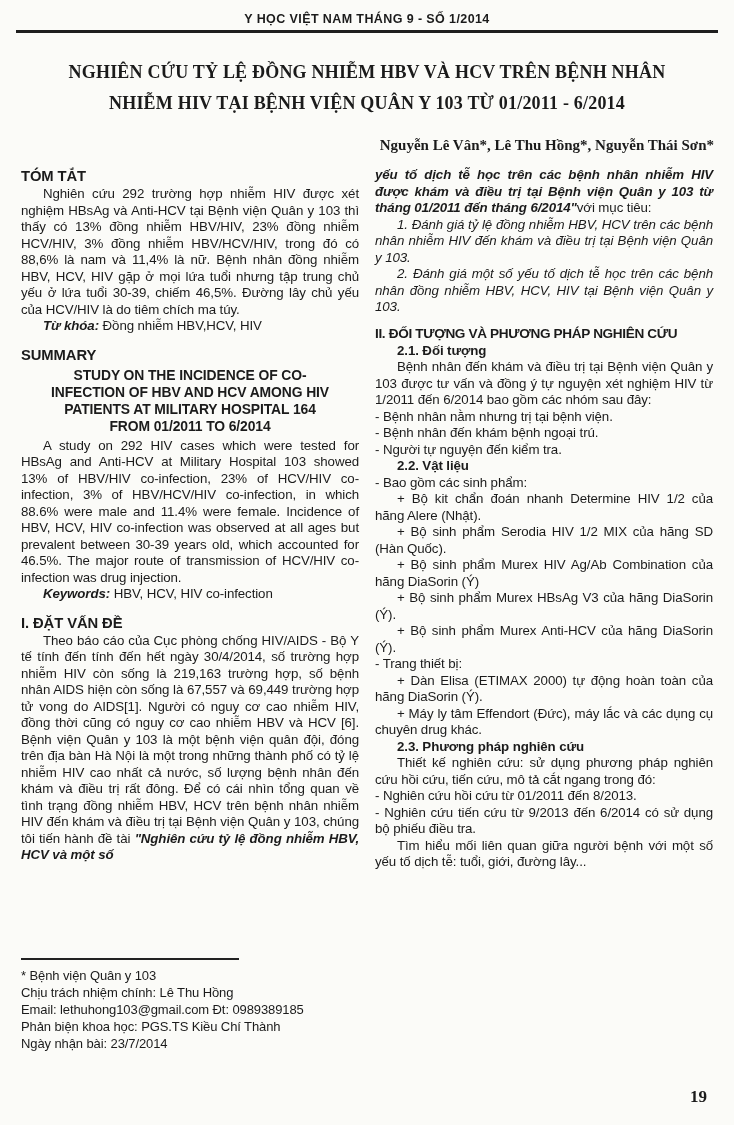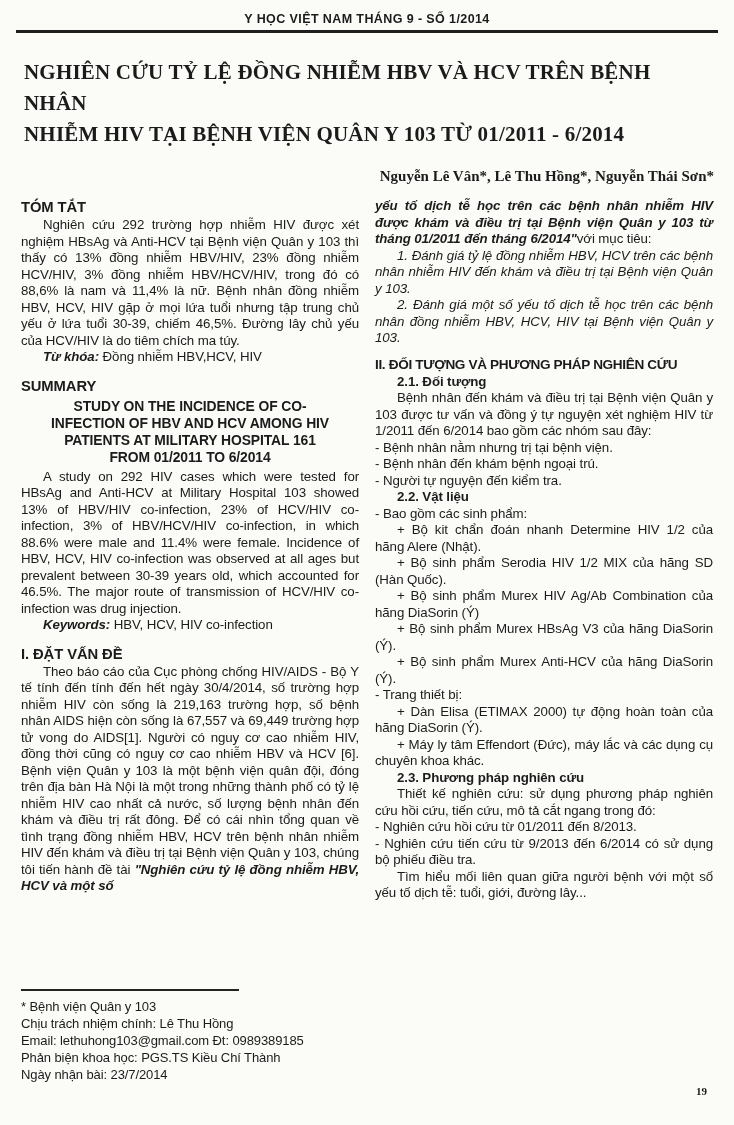--- a/index.html
+++ b/index.html
@@ -18,23 +18,24 @@
     font-weight:bold;
     font-size:12.5px;
     letter-spacing:.4px;
   }
   .header-rule {
     margin:4px 16px 0 16px;
     border-bottom:3px solid #1e1e1e;
   }
   .article-title {
     margin:24px 24px 0 24px;
+    text-align:center;
     font-family:"Liberation Serif", serif;
     font-weight:bold;
-    font-size:21px;
+    font-size:18px;
     line-height:31px;
     letter-spacing:.2px;
   }
   .authors {
     margin:18px 20px 0 0;
     text-align:right;
     font-family:"Liberation Serif", serif;
     font-weight:bold;
     font-size:15px;
   }
@@ -83,24 +84,24 @@
   }
   .footnote-block p {
     text-align:left;
     font-size:13px;
     line-height:17px;
     letter-spacing:-.1px;
   }
   .page-number {
     position:absolute;
     right:27px;
-    bottom:28px;
+    bottom:18px;
     font-family:"Liberation Serif", serif;
     font-weight:bold;
-    font-size:11px;
+    font-size:17px;
   }
 </style>
 </head>
 <body>
 
 <div class="journal-header">Y HỌC VIỆT NAM THÁNG 9 - SỐ 1/2014</div>
 <div class="header-rule"></div>
 
 <h1 class="article-title">
   <span>NGHIÊN CỨU TỶ LỆ ĐỒNG NHIỄM HBV VÀ HCV TRÊN BỆNH NHÂN</span><br>
@@ -113,21 +114,21 @@
 
   <section class="col">
     <p class="h-main">TÓM TẮT</p>
     <p class="indent">Nghiên cứu 292 trường hợp nhiễm HIV được xét nghiệm HBsAg và Anti-HCV tại Bệnh viện Quân y 103 thì thấy có 13% đồng nhiễm HBV/HIV, 23% đồng nhiễm HCV/HIV, 3% đồng nhiễm HBV/HCV/HIV, trong đó có 88,6% là nam và 11,4% là nữ. Bệnh nhân đồng nhiễm HBV, HCV, HIV gặp ở mọi lứa tuổi nhưng tập trung chủ yếu ở lứa tuổi 30-39, chiếm 46,5%. Đường lây chủ yếu của HCV/HIV là do tiêm chích ma túy.</p>
     <p class="kw-line"><span class="bi">Từ khóa:</span><span> Đồng nhiễm HBV,HCV, HIV</span></p>
 
     <p class="h-main sp">SUMMARY</p>
     <div class="center-bold">
       <div>STUDY ON THE INCIDENCE OF CO-</div>
       <div>INFECTION OF HBV AND HCV AMONG HIV</div>
-      <div>PATIENTS AT MILITARY HOSPITAL 161</div>
+      <div>PATIENTS AT MILITARY HOSPITAL 164</div>
       <div>FROM 01/2011 TO 6/2014</div>
     </div>
     <p class="indent">A study on 292 HIV cases which were tested for HBsAg and Anti-HCV at Military Hospital 103 showed 13% of HBV/HIV co-infection, 23% of HCV/HIV co-infection, 3% of HBV/HCV/HIV co-infection, in which 88.6% were male and 11.4% were female. Incidence of HBV, HCV, HIV co-infection was observed at all ages but prevalent between 30-39 years old, which accounted for 46.5%. The major route of transmission of HCV/HIV co-infection was drug injection.</p>
     <p class="kw-line"><span class="bi">Keywords:</span><span> HBV, HCV, HIV co-infection</span></p>
 
     <p class="h-main sp">I. ĐẶT VẤN ĐỀ</p>
     <p class="indent"><span>Theo báo cáo của Cục phòng chống HIV/AIDS - Bộ Y tế tính đến tính đến hết ngày 30/4/2014, số trường hợp nhiễm HIV còn sống là 219,163 trường hợp, số bệnh nhân AIDS hiện còn sống là 67,557 và 69,449 trường hợp tử vong do AIDS[1]. Người có nguy cơ cao nhiễm HIV, đồng thời cũng có nguy cơ cao nhiễm HBV và HCV [6]. Bệnh viện Quân y 103 là một bệnh viện quân đội, đóng trên địa bàn Hà Nội là một trong những thành phố có tỷ lệ nhiễm HIV cao nhất cả nước, số lượng bệnh nhân đến khám và điều trị rất đông. Để có cái nhìn tổng quan về tình trạng đồng nhiễm HBV, HCV trên bệnh nhân nhiễm HIV đến khám và điều trị tại Bệnh viện Quân y 103, chúng tôi tiến hành đề tài </span><span class="bi">"Nghiên cứu tỷ lệ đồng nhiễm HBV, HCV và một số</span></p>
 
     <div class="footnote-block">
       <div class="footnote-sep"></div>
@@ -153,21 +154,21 @@
 
     <p class="h-sub">2.2. Vật liệu</p>
     <p>- Bao gồm các sinh phẩm:</p>
     <p class="indent">+ Bộ kit chẩn đoán nhanh Determine HIV 1/2 của hãng Alere (Nhật).</p>
     <p class="indent">+ Bộ sinh phẩm Serodia HIV 1/2 MIX của hãng SD (Hàn Quốc).</p>
     <p class="indent">+ Bộ sinh phẩm Murex HIV Ag/Ab Combination của hãng DiaSorin (Ý)</p>
     <p class="indent">+ Bộ sinh phẩm Murex HBsAg V3 của hãng DiaSorin (Ý).</p>
     <p class="indent">+ Bộ sinh phẩm Murex Anti-HCV của hãng DiaSorin (Ý).</p>
     <p>- Trang thiết bị:</p>
     <p class="indent">+ Dàn Elisa (ETIMAX 2000) tự động hoàn toàn của hãng DiaSorin (Ý).</p>
-    <p class="indent">+ Máy ly tâm Effendort (Đức), máy lắc và các dụng cụ chuyên khoa khác.</p>
+    <p class="indent">+ Máy ly tâm Effendort (Đức), máy lắc và các dụng cụ chuyên drug khác.</p>
 
     <p class="h-sub">2.3. Phương pháp nghiên cứu</p>
     <p class="indent">Thiết kế nghiên cứu: sử dụng phương pháp nghiên cứu hồi cứu, tiến cứu, mô tả cắt ngang trong đó:</p>
     <p>- Nghiên cứu hồi cứu từ  01/2011 đến  8/2013.</p>
     <p>- Nghiên cứu tiến cứu từ 9/2013 đến 6/2014 có sử dụng bộ phiếu điều tra.</p>
     <p class="indent">Tìm hiểu mối liên quan giữa người bệnh với một số yếu tố dịch tễ: tuổi, giới, đường lây...</p>
   </section>
 
 </div>
 

